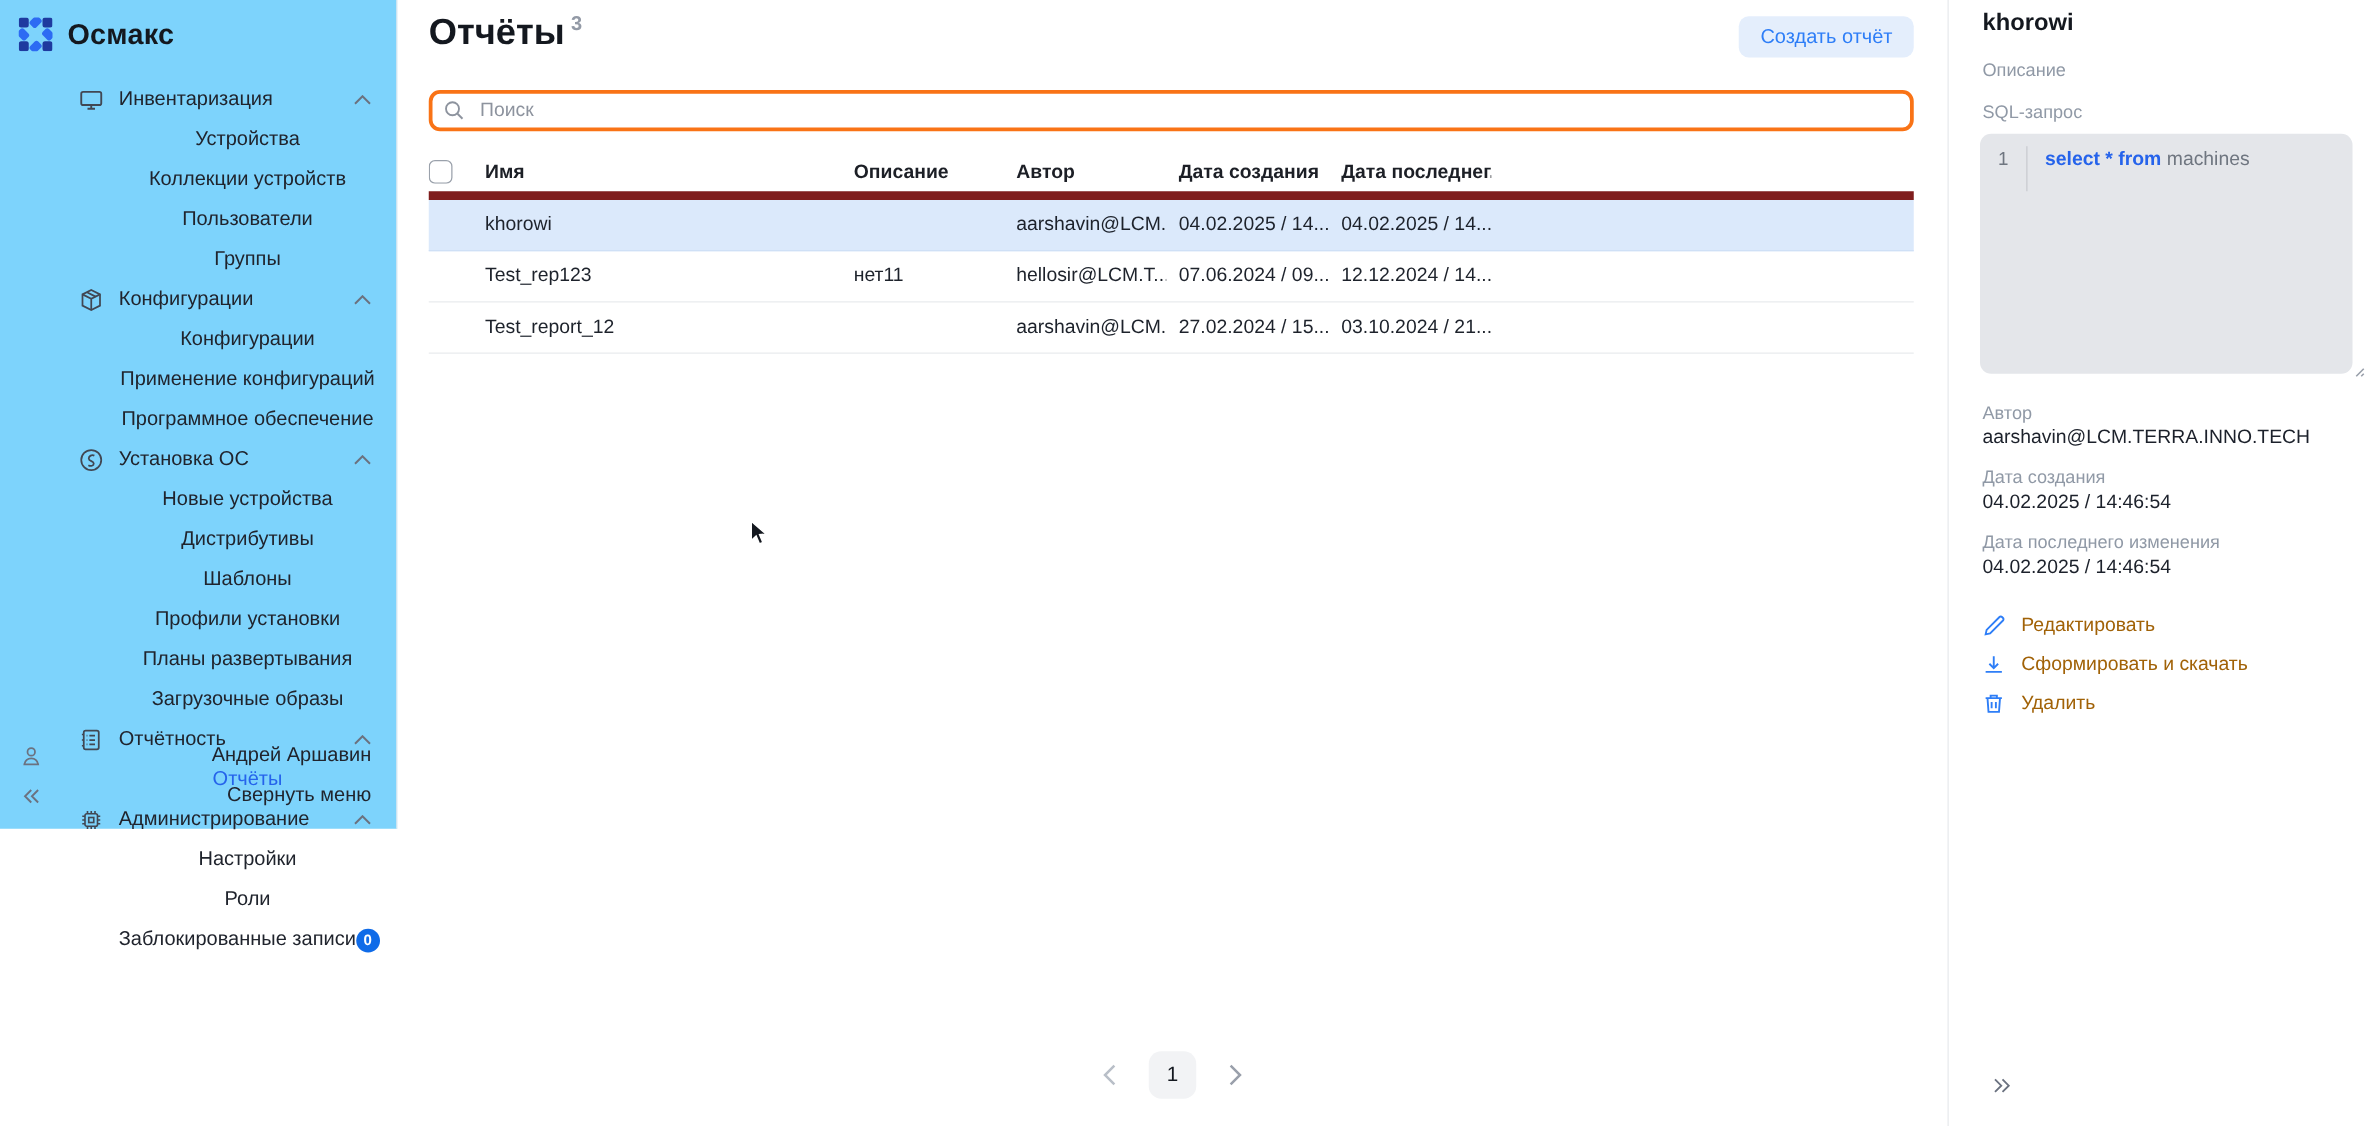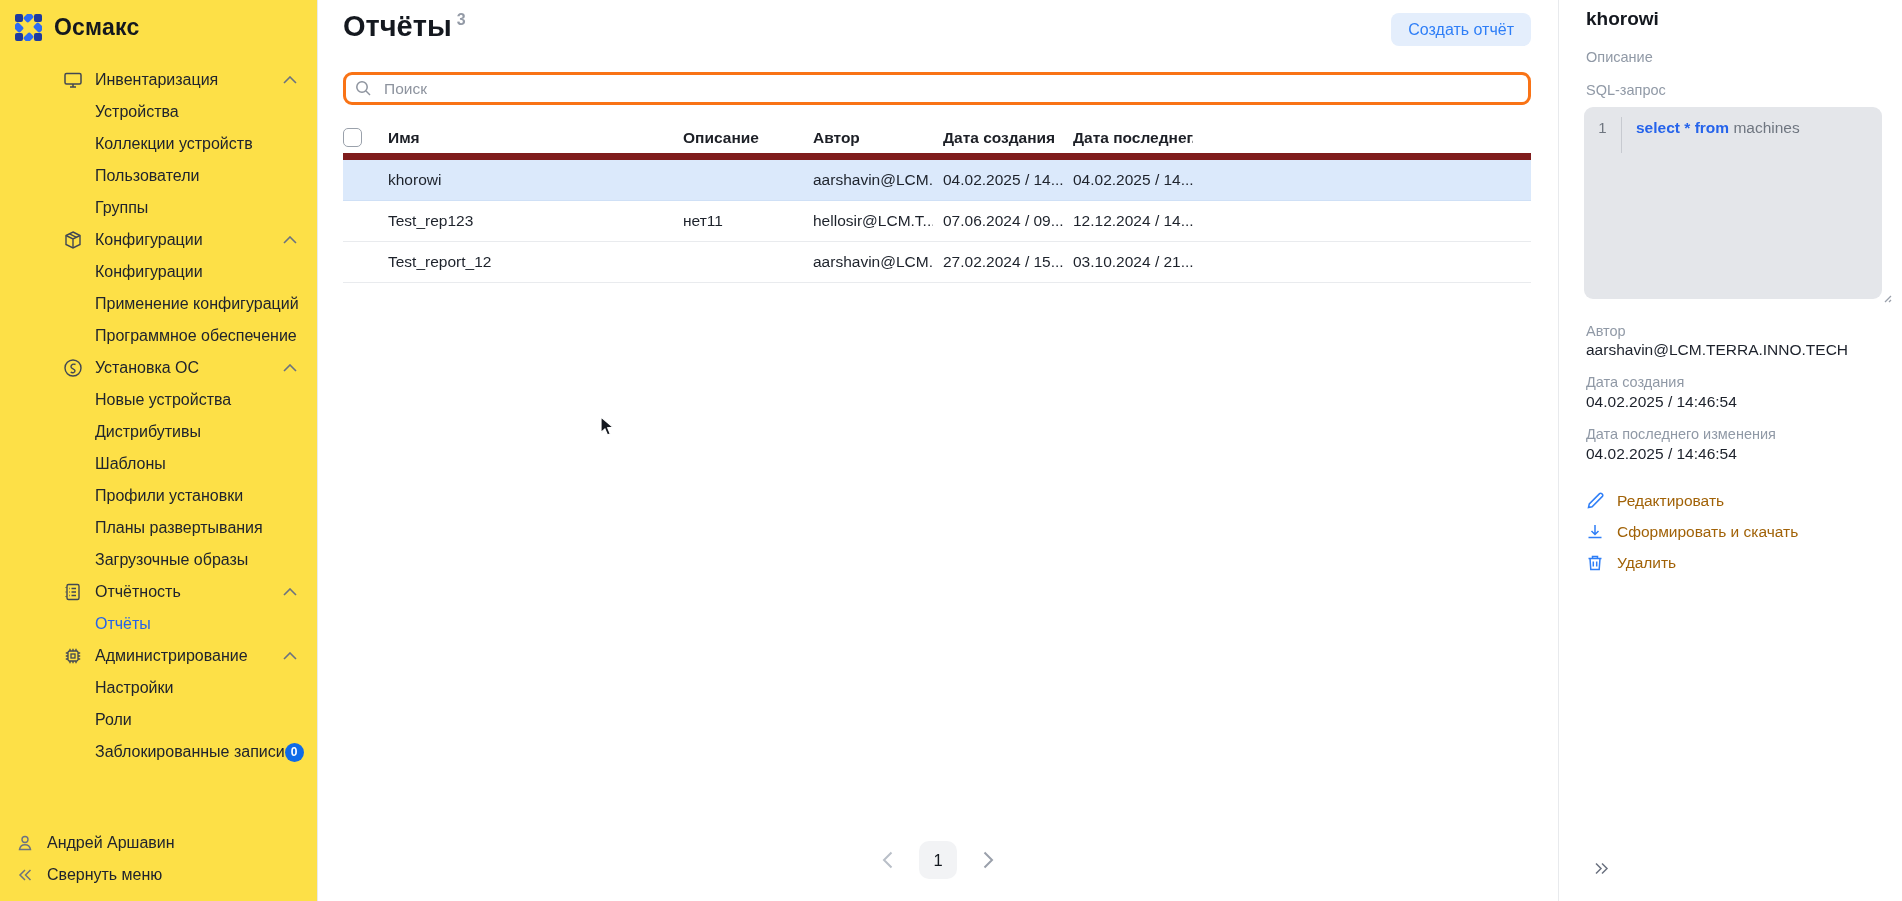--- a/index.html
+++ b/index.html
@@ -1,34 +1,34 @@
 <!DOCTYPE html>
 <html><head>
 <meta charset="utf-8">
 <style>
   * { margin:0; padding:0; box-sizing:border-box; }
   html,body { width:1902px; height:901px; overflow:hidden; background:#fff;
               font-family:"Liberation Sans","DejaVu Sans",sans-serif; color:#1d222b; }
 
   
-  .sidebar { position:absolute; left:0; top:0; width:318px; height:901px;
-             background:#fde047; border-right:1px solid #e8eaed; }
+  .sidebar { position:absolute; left:0; top:0; width:318px; height:663px;
+             background:#7dd3fc; border-right:1px solid #e8eaed; }
   .logo { position:absolute; left:15px; top:14px; display:flex; align-items:center; gap:12px; }
   .logo-text { font-size:23px; font-weight:bold; color:#14181f; letter-spacing:.2px; }
   .nav { position:absolute; top:64px; left:0; right:0;padding-left:48px; }
   .nav-row { height:32px; display:flex; align-items:center; padding:0 20px 0 14px; cursor:pointer; }
   .nav-row .nicon { width:22px; display:flex; justify-content:center; margin-right:11px; flex:none; }
   .nav-row .nlabel { font-size:16px; color:#20242d; flex:1 1 auto; white-space:nowrap; }
   .nav-row .chev { flex:none; margin-left:8px; display:flex; }
-  .nav-child { height:32px; display:flex; align-items:center; padding-left:47px; padding-right:16px; cursor:pointer; }
+  .nav-child { height:32px; display:flex; align-items:center; padding-left:47px; padding-right:16px; cursor:pointer;text-align:center; }
   .nav-child .nlabel { font-size:16px; color:#20242d; flex:1 1 auto; white-space:nowrap; }
   .nav-child.active .nlabel { color:#2563eb; }
   .badge { flex:none; min-width:19px; height:19px; border-radius:10px; background:#0f6be8; color:#fff;
            font-size:12px; font-weight:bold; display:flex; align-items:center; justify-content:center; padding:0 5px; }
-  .side-footer { position:absolute; left:0; right:0; bottom:10px; }
+  .side-footer { position:absolute; left:0; right:0; bottom:10px;text-align:right; }
   .side-footer .nav-row .nlabel { font-size:16px; }
 
   
   .main { position:absolute; left:318px; top:0; width:1240px; height:901px; background:#fff; }
   .page-title { position:absolute; left:25px; top:10px; font-size:29px; font-weight:bold; color:#14181f; }
   .page-count { font-size:16px; font-weight:bold; color:#939aa6; vertical-align:super; margin-left:5px; }
   .create-btn { position:absolute; right:27px; top:13px; height:33px; padding:0 17px; border:none;
                 background:#e4eefc; color:#2e7ef7; font-size:16px; border-radius:8px; cursor:pointer;
                 font-family:inherit; }
   .search-wrap { position:absolute; left:25px; right:27px; top:72px; height:33px; }

